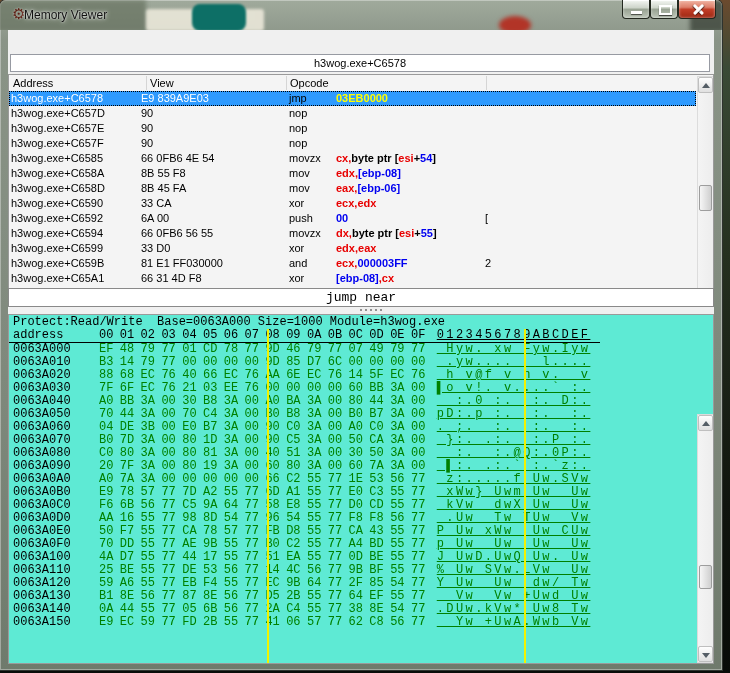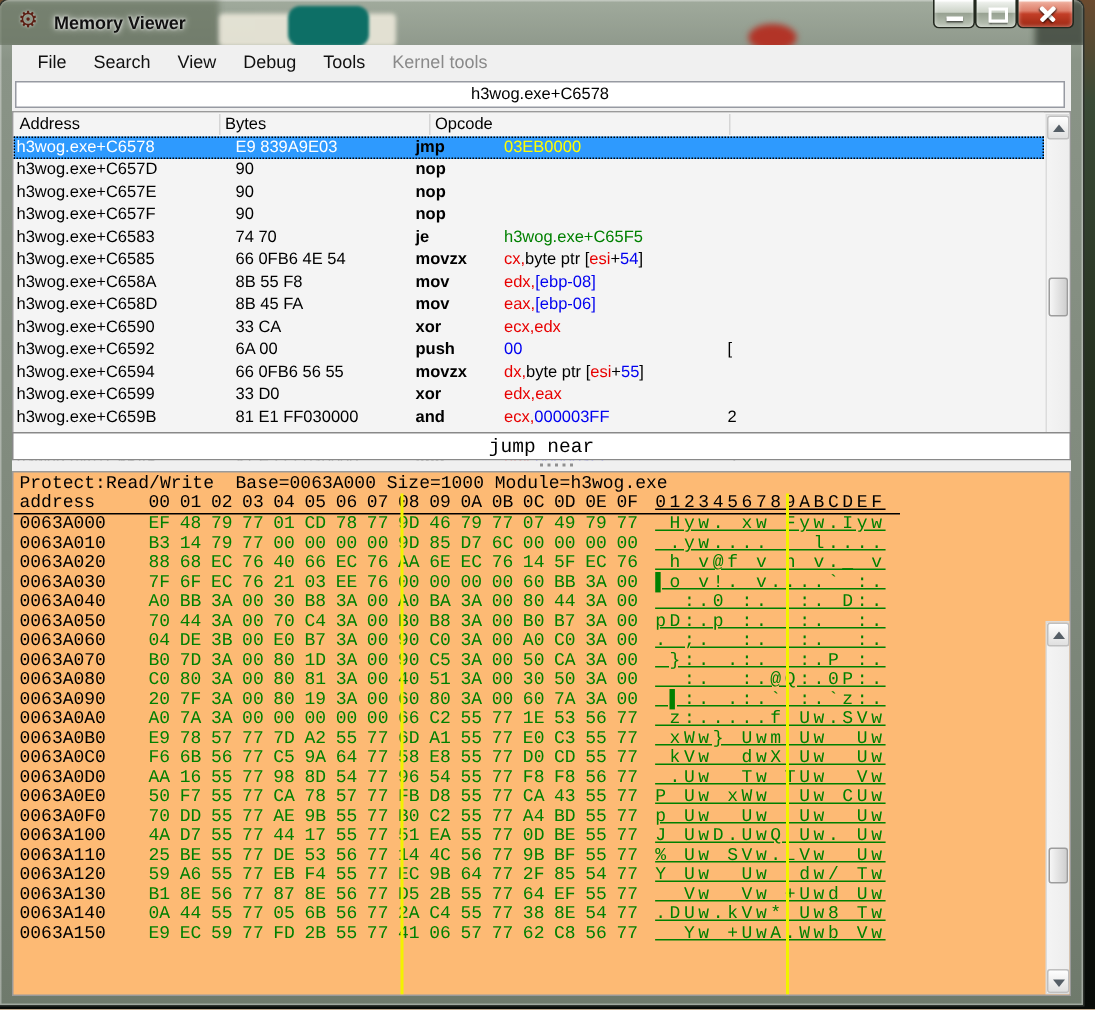--- a/index.html
+++ b/index.html
@@ -12,22 +12,22 @@
     box-shadow:inset 0 0 0 1px rgba(255,255,255,.35),0 0 0 1px #2e332e;}
   #titlebar{position:absolute;left:0;top:0;width:722px;height:30px;border-radius:6px 6px 0 0;overflow:hidden;}
   .blob{position:absolute;filter:blur(2px);}
   .b-dark{left:-4px;top:0;width:150px;height:32px;background:#66715f;opacity:.7;}
   .b-card{left:146px;top:9px;width:118px;height:22px;background:#e9e6d8;border-radius:3px;opacity:.92;filter:blur(1.5px);}
   .b-g{left:192px;top:4px;width:54px;height:27px;background:#0d6f66;border-radius:8px;filter:blur(1.2px);}
   .b-red{left:499px;top:16px;width:32px;height:18px;background:#b23427;border-radius:50%;}
   .b-rdark{left:690px;top:0;width:34px;height:32px;background:#3c443a;opacity:.8;}
   #title-icon{position:absolute;left:12px;top:6px;font-size:15px;line-height:16px;color:#5c1f14;
     text-shadow:0 0 2px rgba(255,255,255,.7);}
-  #title-text{position:absolute;left:36px;top:8px;font-size:12px;color:#111;
-    text-shadow:0 0 5px rgba(255,255,255,.95),0 0 2px rgba(255,255,255,.9);font-weight:bold;}
+  #title-text{position:absolute;left:24px;top:8px;font-size:12px;color:#111;
+    text-shadow:0 0 5px rgba(255,255,255,.95),0 0 2px rgba(255,255,255,.9);}
   .capbtn{position:absolute;top:0;height:19px;box-sizing:border-box;border:1px solid #23281f;border-top:none;
     border-radius:0 0 4px 4px;background:linear-gradient(#f4f6f3 0%,#ccd3c8 45%,#98a292 50%,#bcc5b7 100%);
     box-shadow:inset 0 1px 0 rgba(255,255,255,.85),inset 0 0 3px rgba(255,255,255,.55);cursor:default;}
   #btn-min{left:622px;width:28px;} #btn-max{left:650px;width:28px;}
   #btn-close{left:678px;width:38px;background:linear-gradient(#f2b5a4 0%,#dd7f6b 40%,#c23e27 52%,#9c2712 100%);}
   .glyph-min{position:absolute;left:8px;top:11px;width:11px;height:3px;background:#fff;box-shadow:0 1px 1px rgba(0,0,0,.6);}
   .glyph-max{position:absolute;left:8px;top:5px;width:9px;height:6px;border:2px solid #fff;box-shadow:0 1px 1px rgba(0,0,0,.6);}
   .glyph-x1,.glyph-x2{position:absolute;left:13px;top:8px;width:13px;height:2.6px;background:#fff;
     box-shadow:0 1px 1px rgba(0,0,0,.55);border-radius:1px;}
   .glyph-x1{transform:rotate(45deg);} .glyph-x2{transform:rotate(-45deg);}
@@ -41,32 +41,32 @@
   
   #disasm{position:absolute;left:0;top:44px;width:706px;height:258px;background:#f4f4f4;
     border:1px solid #9a9a9a;box-sizing:border-box;overflow:hidden;}
   #dhead{position:absolute;left:0;top:0;width:687px;height:16px;background:#f4f4f4;border-bottom:1px solid #d9d9d9;
     font-size:11px;color:#000;}
   .dh-lbl{position:absolute;top:2px;} .dh-sep{position:absolute;top:1px;width:1px;height:14px;background:#d5d5d5;}
   #drows{position:absolute;left:0;top:16px;width:687px;height:240px;}
   .drow{position:relative;height:15px;font-size:11px;line-height:15px;color:#000;white-space:pre;}
   .drow.sel{background:#2e9afe;outline:1px dotted #000;outline-offset:-1px;}
   .drow.sel .c-addr,.drow.sel .c-bytes{color:#fff;}
-  .c-addr{position:absolute;left:2px;} .c-bytes{position:absolute;left:148px;}
-  .c-mn{position:absolute;left:268px;font-weight:bold;} .c-ops{position:absolute;left:327px;}
+  .c-addr{position:absolute;left:2px;} .c-bytes{position:absolute;left:132px;}
+  .c-mn{position:absolute;left:280px;font-weight:normal;} .c-ops{position:absolute;left:327px;font-weight:bold;}
   .c-com{position:absolute;left:476px;color:#000;}
   .op-reg{color:#e80000;} .op-num{color:#0000f0;} .op-sym{color:#008000;} .op-hl{color:#ffff00;} .op-txt{color:#000;}
   
   #jumpbar{position:absolute;left:0;top:258px;width:706px;height:19px;background:#fff;border:1px solid #898989;
     box-sizing:border-box;text-align:center;font-family:"Liberation Mono",monospace;font-size:13px;line-height:17px;color:#000;}
   #splitter{position:absolute;left:0;top:277px;width:706px;height:7px;background:#f0f0f0;}
   #grip{position:absolute;left:352px;top:2px;width:2px;height:2px;background:#909090;
     box-shadow:5px 0 #909090,10px 0 #909090,15px 0 #909090,20px 0 #909090;}
   
-  #hex{position:absolute;left:0;top:284px;width:706px;height:350px;background:#fdba74;border:1px solid #9a9a9a;
+  #hex{position:absolute;left:0;top:284px;width:706px;height:350px;background:#5eead4;border:1px solid #9a9a9a;
     box-sizing:border-box;overflow:hidden;font-family:"Liberation Mono",monospace;font-size:12px;color:#000;}
   #hx-info{position:absolute;left:4px;top:1px;height:13px;line-height:13px;white-space:pre;}
   #hx-headrow{position:absolute;left:0;top:14px;width:591px;height:13px;border-bottom:1px solid #000;}
   #hx-rows{position:absolute;left:0;top:28px;width:686px;height:321px;}
   .hx-row{position:relative;height:13px;line-height:13px;white-space:pre;}
   .hx-addr{display:inline-block;width:86px;padding-left:4px;color:#000;}
   .hx-b{display:inline-block;width:20.8px;color:#008000;}
   .hx-head .hx-b,.hx-head .hx-ascii{color:#000;}
   .hx-ascii{display:inline-block;margin-left:5px;letter-spacing:2.4px;color:#008000;white-space:pre;text-decoration:underline;}
   .vline{position:absolute;width:2px;background:#f2f200;top:14px;bottom:0;z-index:3;}
@@ -106,46 +106,37 @@
     <div class="capbtn" id="btn-max">
       <span class="glyph-max"></span>
       </div>
     <div class="capbtn" id="btn-close">
       <span class="glyph-x1"></span>
       <span class="glyph-x2"></span>
       </div>
 
     <div id="client">
 
-      <div id="menubar">
-          <span class="mi">File</span>
-          <span class="mi">Search</span>
-          <span class="mi">View</span>
-          <span class="mi">Debug</span>
-          <span class="mi">Tools</span>
-          <span class="mi dis">Kernel tools</span>
-        </div>
 
       <div id="addrbar">h3wog.exe+C6578</div>
 
       <div id="disasm">
         <div id="dhead">
           <span class="dh-lbl" style="left:4px">Address</span>
-          <span class="dh-lbl" style="left:141px">Bytes</span>
+          <span class="dh-lbl" style="left:141px">View</span>
           <span class="dh-lbl" style="left:281px">Opcode</span>
           <span class="dh-sep" style="left:137px"></span>
           <span class="dh-sep" style="left:277px"></span>
           <span class="dh-sep" style="left:477px"></span>
         </div>
         <div id="drows">
             <div class="drow sel"><span class="c-addr">h3wog.exe+C6578</span><span class="c-bytes">E9 839A9E03</span><span class="c-mn">jmp</span><span class="c-ops"><span class="op-hl">03EB0000</span></span></div>
             <div class="drow"><span class="c-addr">h3wog.exe+C657D</span><span class="c-bytes">90</span><span class="c-mn">nop</span><span class="c-ops"></span></div>
             <div class="drow"><span class="c-addr">h3wog.exe+C657E</span><span class="c-bytes">90</span><span class="c-mn">nop</span><span class="c-ops"></span></div>
             <div class="drow"><span class="c-addr">h3wog.exe+C657F</span><span class="c-bytes">90</span><span class="c-mn">nop</span><span class="c-ops"></span></div>
-            <div class="drow"><span class="c-addr">h3wog.exe+C6583</span><span class="c-bytes">74 70</span><span class="c-mn">je</span><span class="c-ops"><span class="op-sym">h3wog.exe+C65F5</span></span></div>
             <div class="drow"><span class="c-addr">h3wog.exe+C6585</span><span class="c-bytes">66 0FB6 4E 54</span><span class="c-mn">movzx</span><span class="c-ops"><span class="op-reg">cx,</span><span class="op-txt">byte ptr [</span><span class="op-reg">esi</span><span class="op-txt">+</span><span class="op-num">54</span><span class="op-txt">]</span></span></div>
             <div class="drow"><span class="c-addr">h3wog.exe+C658A</span><span class="c-bytes">8B 55 F8</span><span class="c-mn">mov</span><span class="c-ops"><span class="op-reg">edx,</span><span class="op-num">[ebp-08]</span></span></div>
             <div class="drow"><span class="c-addr">h3wog.exe+C658D</span><span class="c-bytes">8B 45 FA</span><span class="c-mn">mov</span><span class="c-ops"><span class="op-reg">eax,</span><span class="op-num">[ebp-06]</span></span></div>
             <div class="drow"><span class="c-addr">h3wog.exe+C6590</span><span class="c-bytes">33 CA</span><span class="c-mn">xor</span><span class="c-ops"><span class="op-reg">ecx,edx</span></span></div>
             <div class="drow"><span class="c-addr">h3wog.exe+C6592</span><span class="c-bytes">6A 00</span><span class="c-mn">push</span><span class="c-ops"><span class="op-num">00</span></span><span class="c-com">[</span></div>
             <div class="drow"><span class="c-addr">h3wog.exe+C6594</span><span class="c-bytes">66 0FB6 56 55</span><span class="c-mn">movzx</span><span class="c-ops"><span class="op-reg">dx,</span><span class="op-txt">byte ptr [</span><span class="op-reg">esi</span><span class="op-txt">+</span><span class="op-num">55</span><span class="op-txt">]</span></span></div>
             <div class="drow"><span class="c-addr">h3wog.exe+C6599</span><span class="c-bytes">33 D0</span><span class="c-mn">xor</span><span class="c-ops"><span class="op-reg">edx,eax</span></span></div>
             <div class="drow"><span class="c-addr">h3wog.exe+C659B</span><span class="c-bytes">81 E1 FF030000</span><span class="c-mn">and</span><span class="c-ops"><span class="op-reg">ecx,</span><span class="op-num">000003FF</span></span><span class="c-com">2</span></div>
             <div class="drow"><span class="c-addr">h3wog.exe+C65A1</span><span class="c-bytes">66 31 4D F8</span><span class="c-mn">xor</span><span class="c-ops"><span class="op-num">[ebp-08]</span><span class="op-reg">,cx</span></span></div>
             <div class="drow"><span class="c-addr">h3wog.exe+C65A5</span><span class="c-bytes">81 E2 FF030000</span><span class="c-mn">and</span><span class="c-ops"><span class="op-reg">edx,</span><span class="op-num">000003FF</span></span><span class="c-com">2</span></div>

